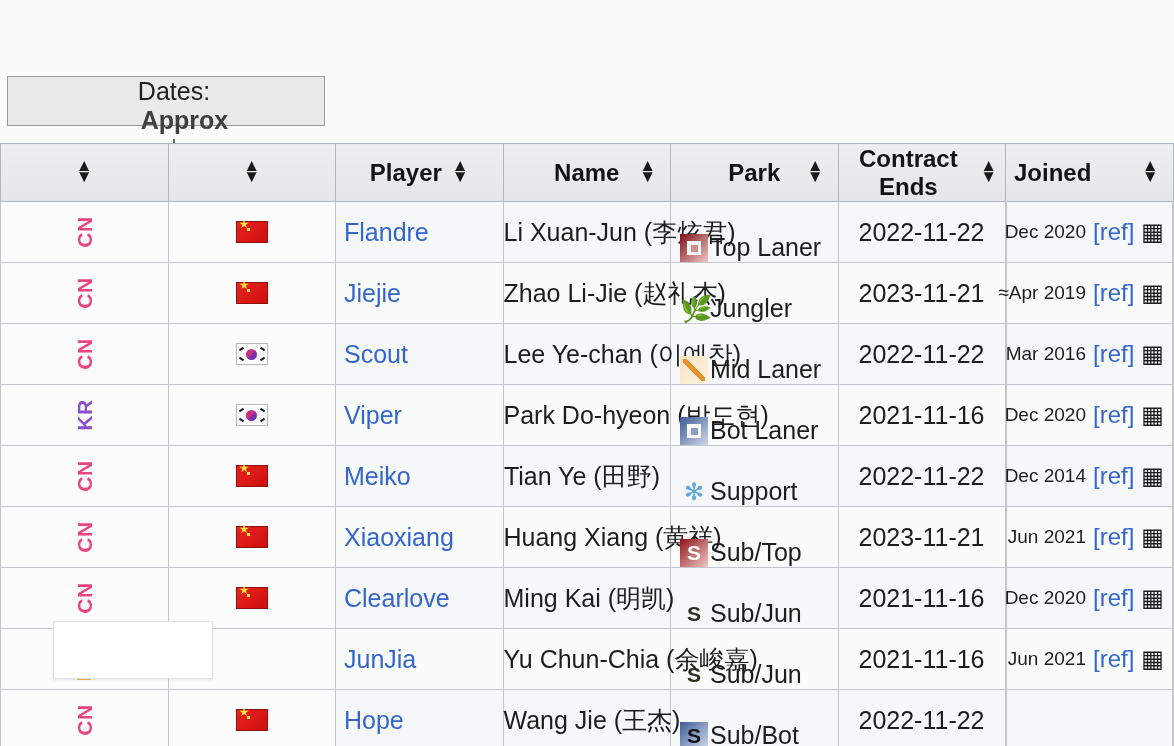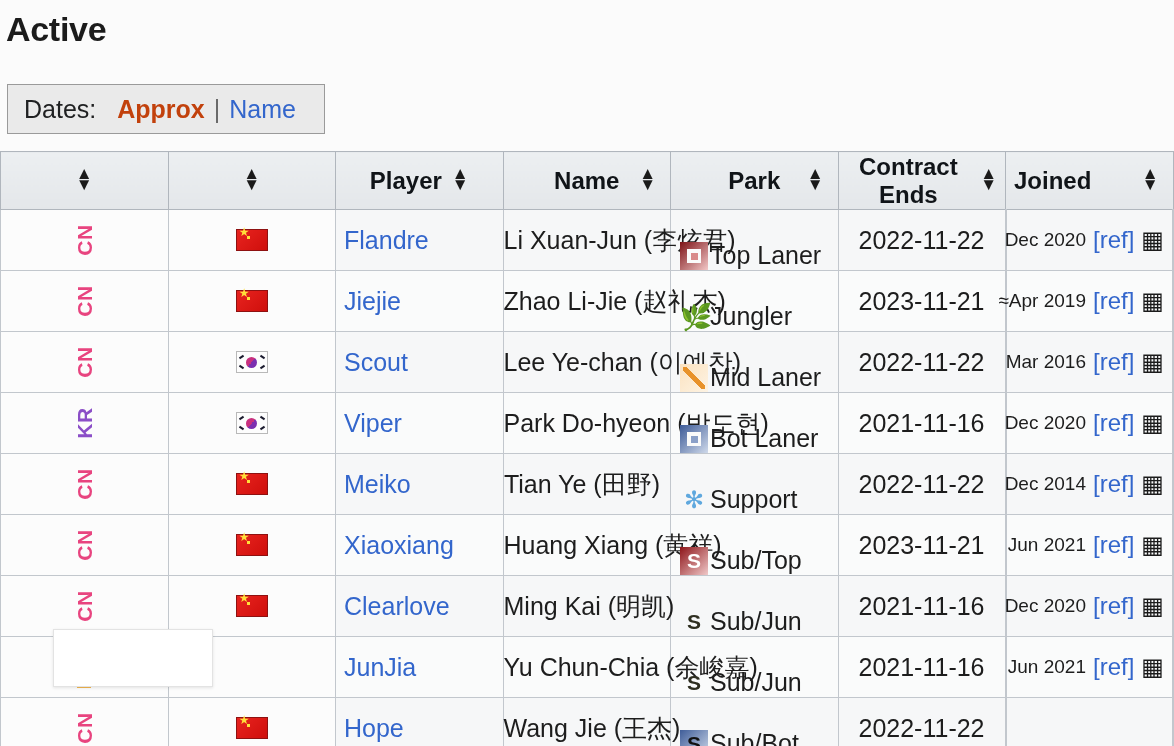--- a/index.html
+++ b/index.html
@@ -26,23 +26,24 @@
     left: 7px; top: 76px;
     width: 318px; height: 50px;
     box-sizing: border-box;
     background: #eaeaea;
     border: 1px solid #9a9a9a;
     display: flex;
     align-items: center;
     padding-left: 16px;
     font-size: 25px;
     color: #202122;
+    flex-direction: column;
   }
   .dates-label { font-weight: 400; }
-  .dates-approx { font-weight: 700; margin-left: 21px; color: #c2410c; text-align: center; }
+  .dates-approx { font-weight: 700; margin-left: 21px; color: #404040; text-align: center; }
   .dates-sep { color: #6a6a6a; margin: 0 9px; font-weight: 300; }
   .dates-exact { color: #3366cc; cursor: pointer; }
 
   
   .tbl {
     position: absolute;
     left: 0; top: 143px;
     width: 1174px;
     border-collapse: collapse;
     table-layout: fixed;
@@ -217,21 +218,20 @@
     z-index: 40;
     white-space: nowrap;
     text-shadow: 0 0 2px rgba(255,255,255,0.9);
   }
 </style>
 </head>
 <body>
 
 <div id="root">
 
-  <div class="page-title">Active</div>
 
   <div class="dates-bar">
     <span class="dates-label">Dates:</span>
     <span class="dates-approx">Approx</span>
     <span class="dates-sep">|</span>
     <span class="dates-exact">Name</span>
   </div>
 
   <table class="tbl">
     <thead>

